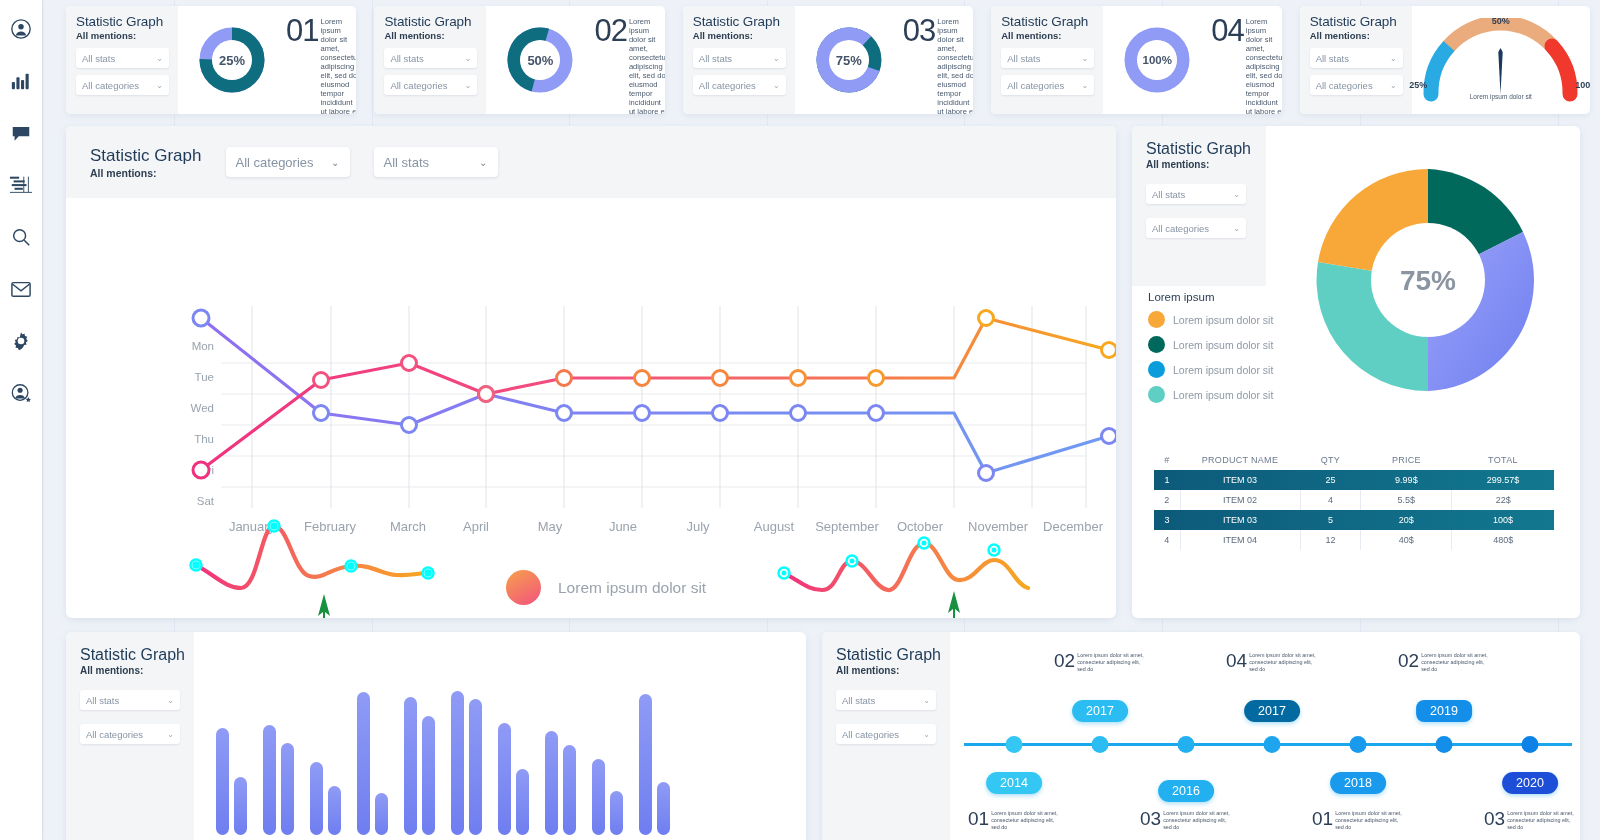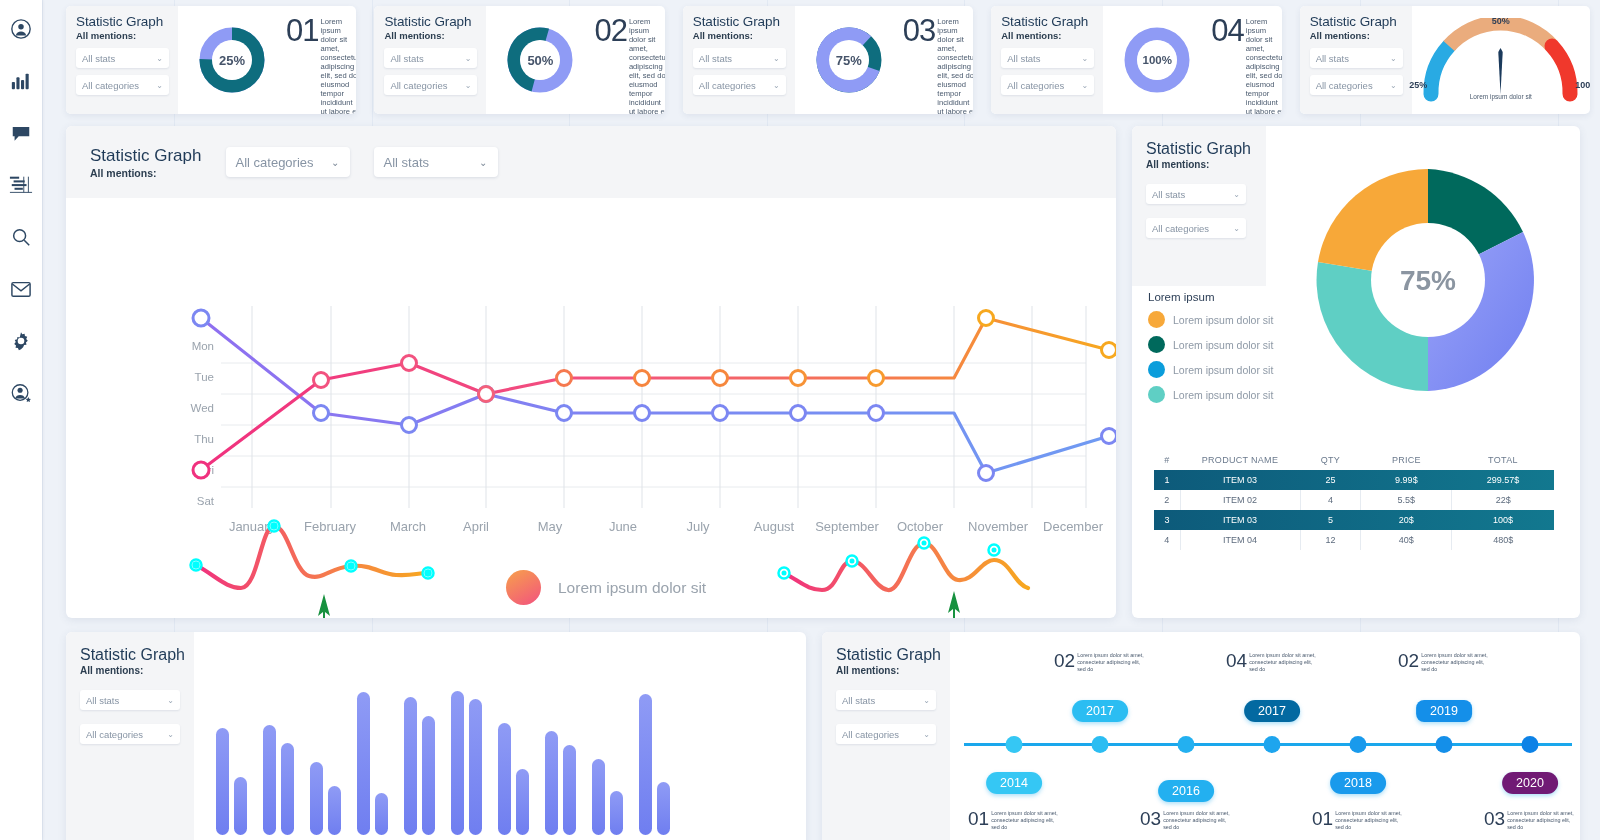--- a/index.html
+++ b/index.html
@@ -760,21 +760,21 @@
           <span class="tl-bnum">01</span>
           <div class="tl-btxt">Lorem ipsum dolor sit amet, consectetur adipiscing elit, sed do</div>
         </div>
         <div class="tl-node" style="left: 488px; background: rgb(20, 143, 233);"></div>
         <div class="tl-pill" style="left: 488px; background: rgb(20, 143, 233); top: 68px; border-radius: 8px;">2019</div>
         <div class="tl-block" style="left: 488px; top: 20px;">
           <span class="tl-bnum">02</span>
           <div class="tl-btxt">Lorem ipsum dolor sit amet, consectetur adipiscing elit, sed do</div>
         </div>
         <div class="tl-node" style="left: 574px; background: rgb(13, 130, 230);"></div>
-        <div class="tl-pill" style="left: 574px; background: #701a75; top: 140px;">2020</div>
+        <div class="tl-pill" style="left: 574px; background: #1d4ed8; top: 140px;">2020</div>
         <div class="tl-block" style="left: 574px; top: 178px;">
           <span class="tl-bnum">03</span>
           <div class="tl-btxt">Lorem ipsum dolor sit amet, consectetur adipiscing elit, sed do</div>
         </div>
       </div>
   </div>
 
 </div>
 
 </body></html>

